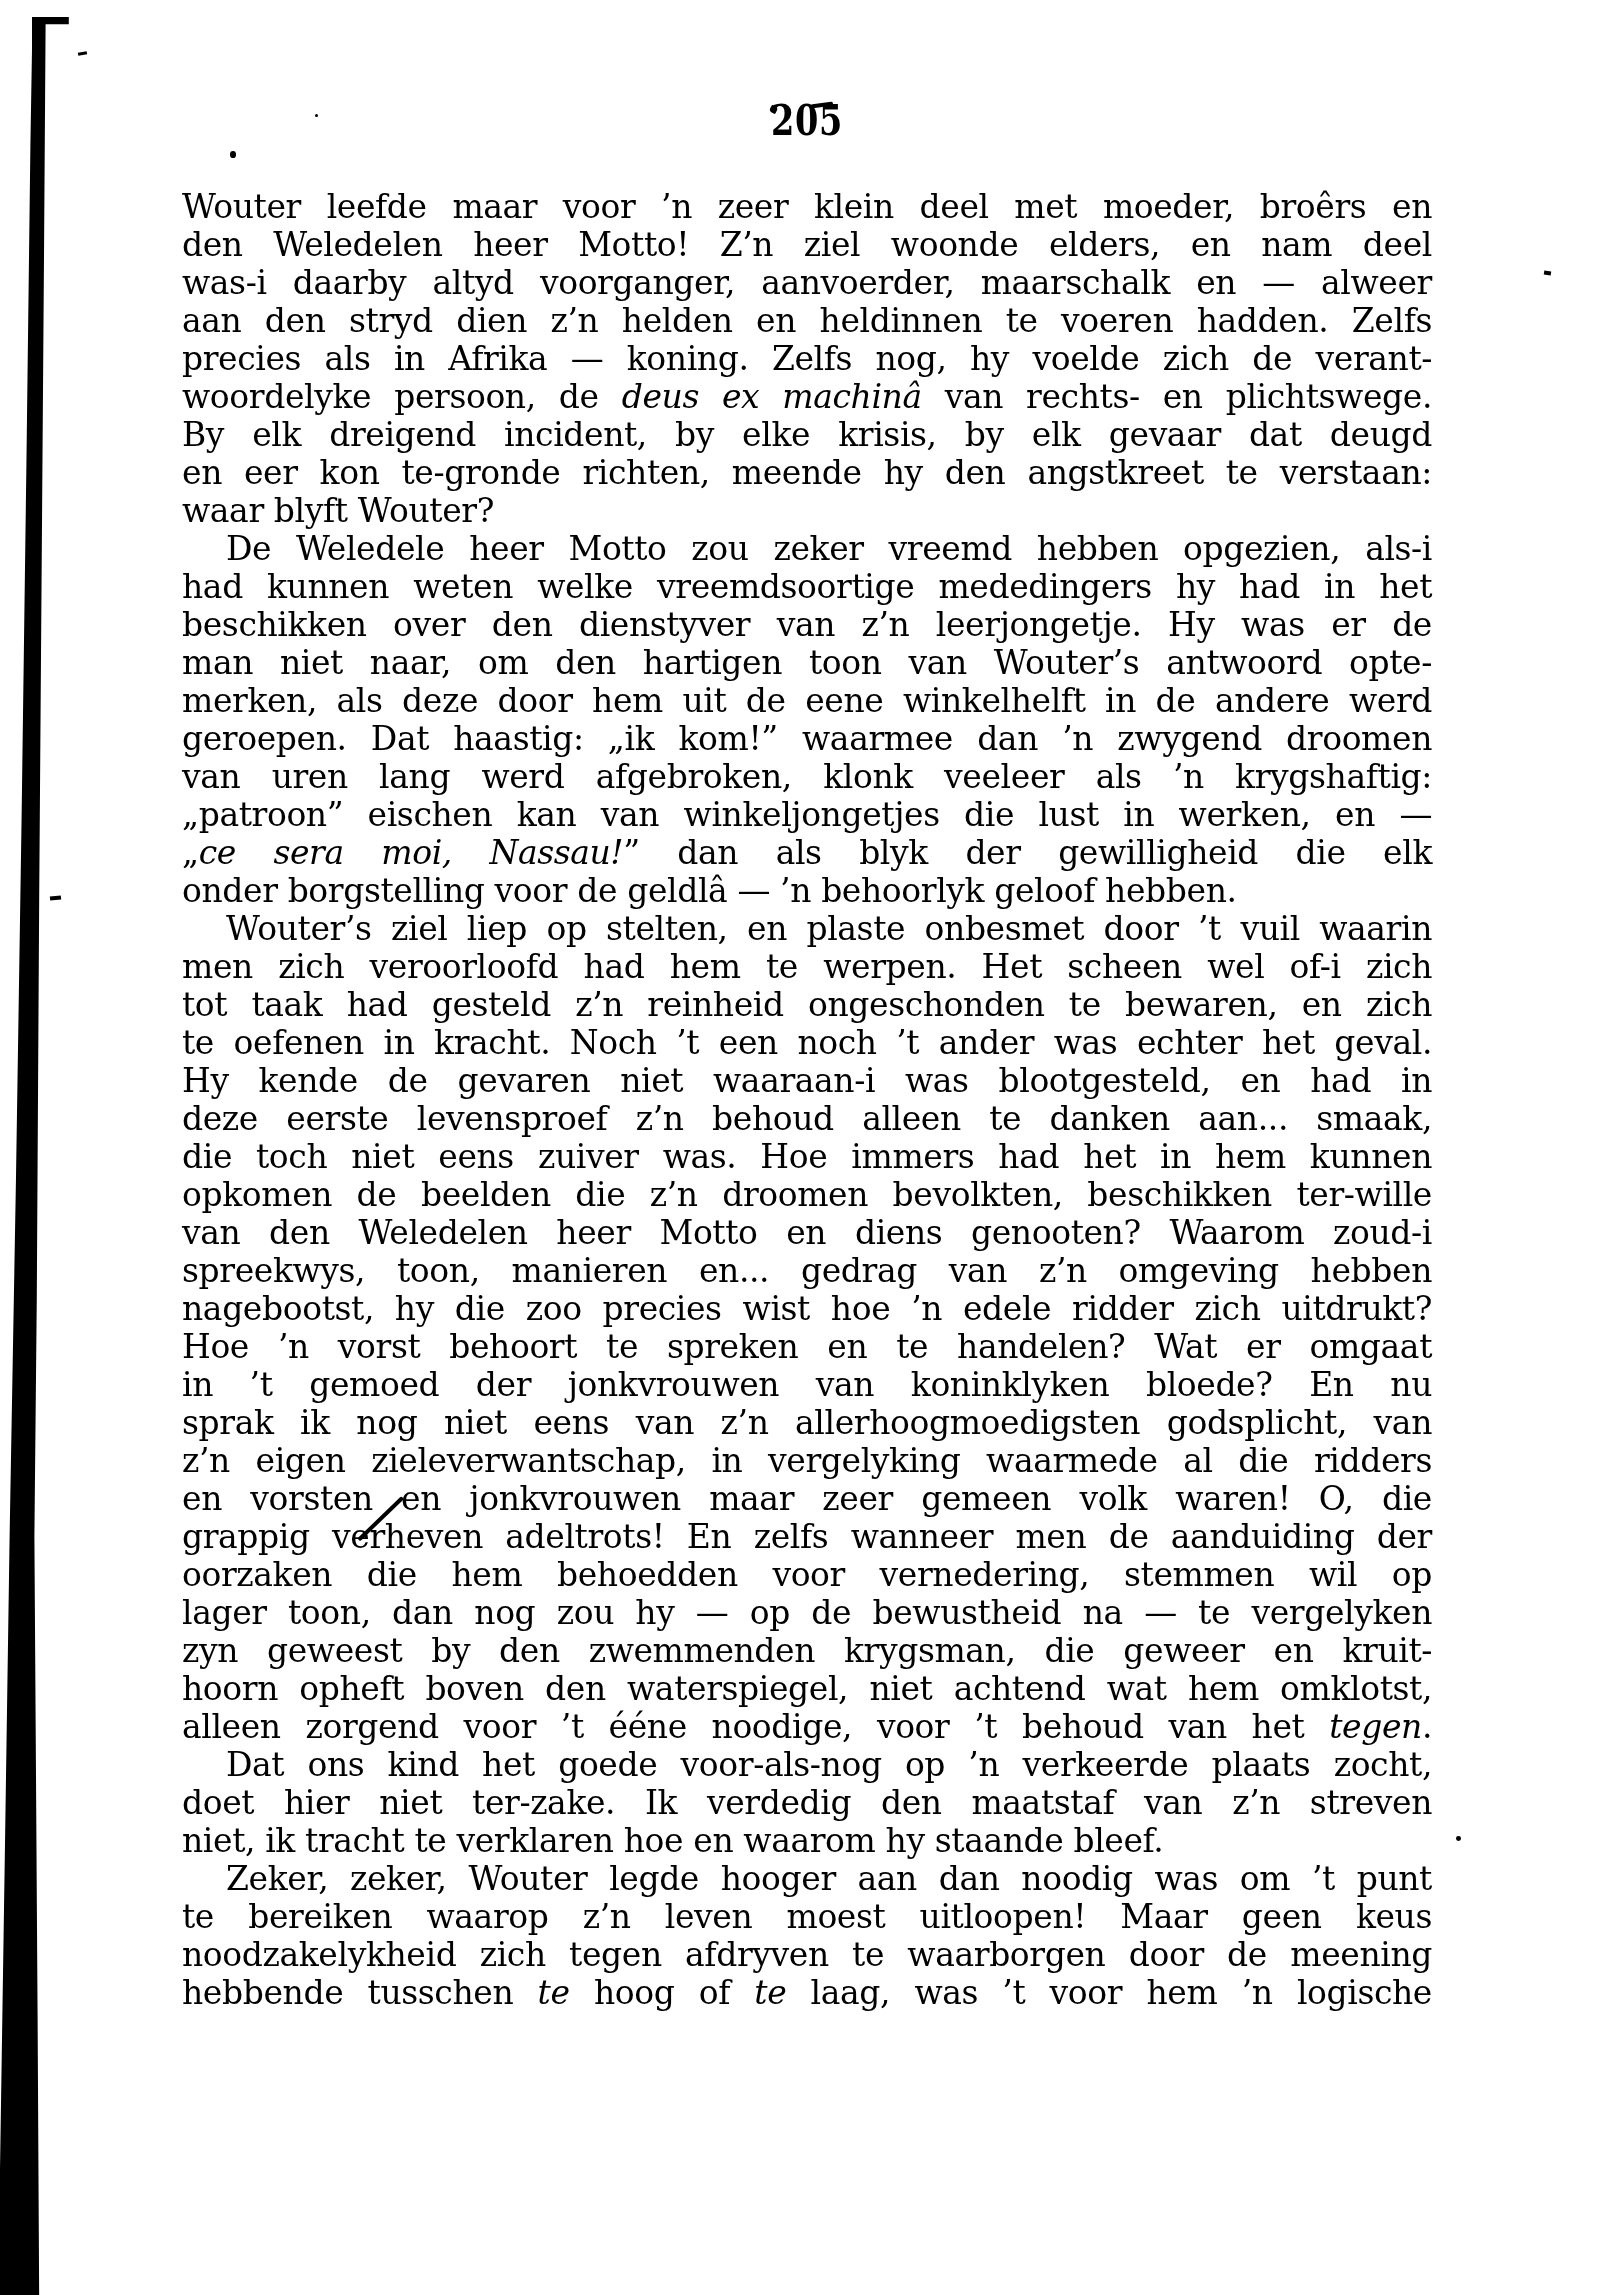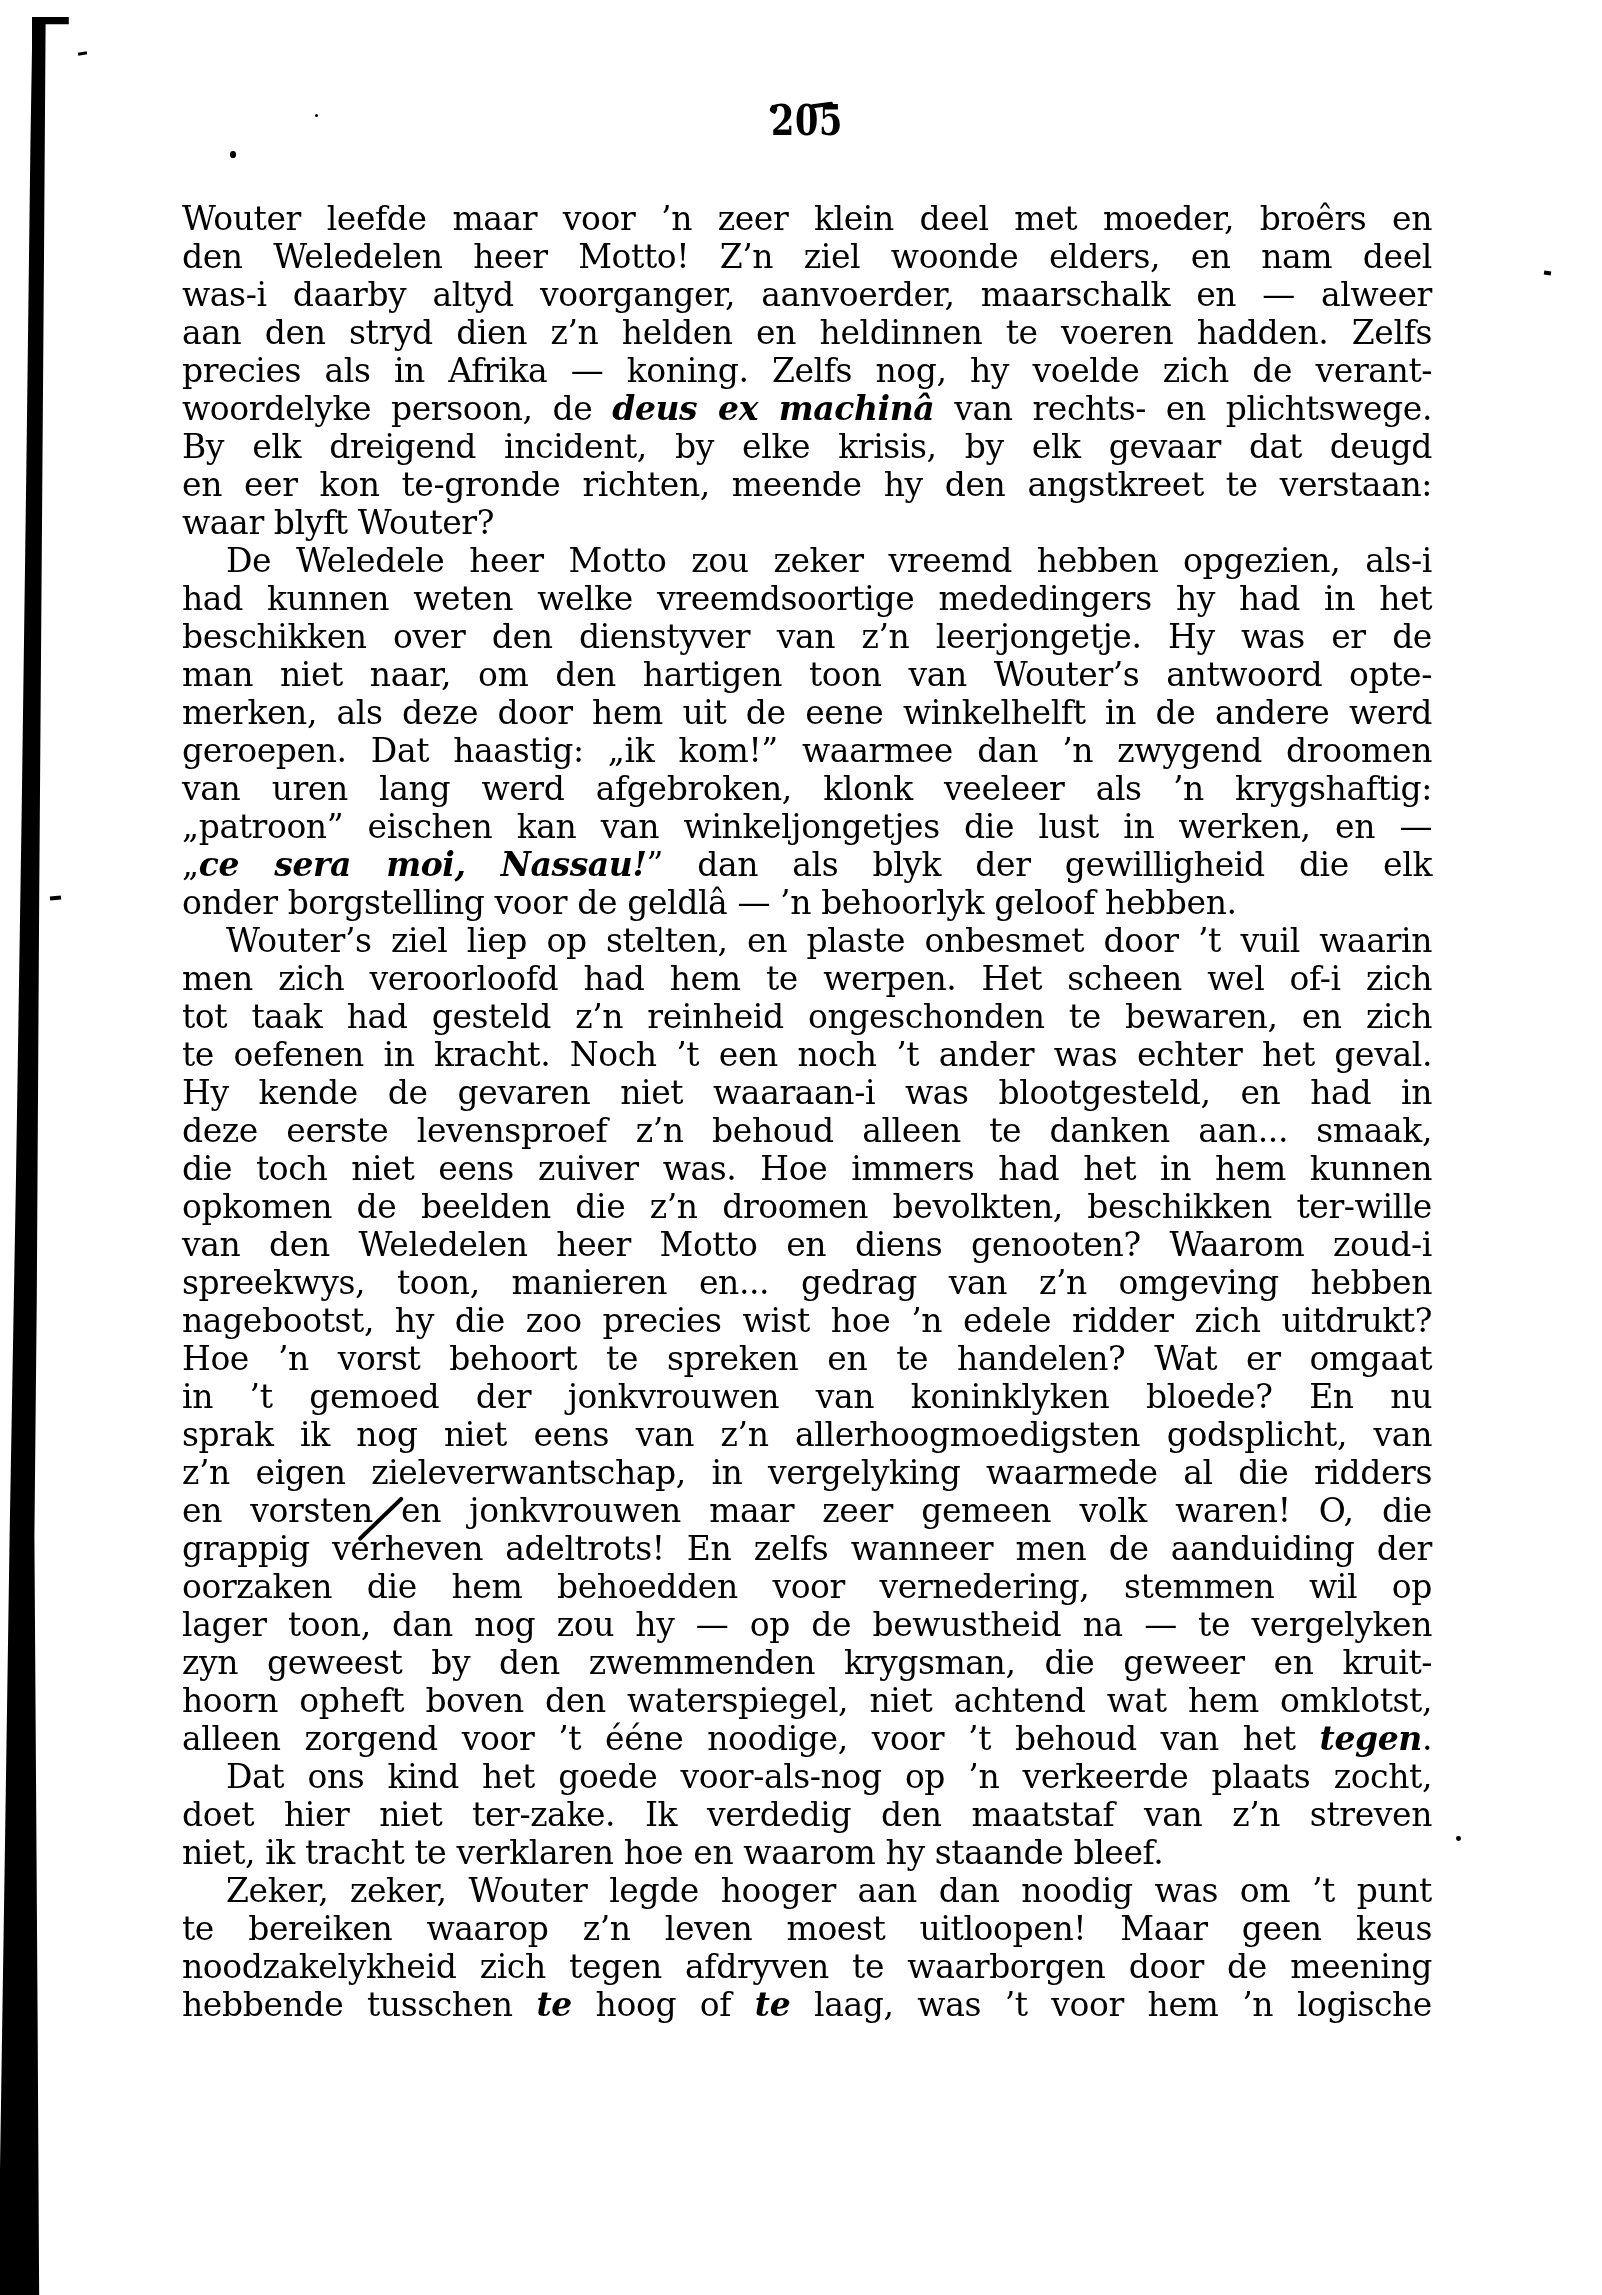--- a/index.html
+++ b/index.html
@@ -12,30 +12,30 @@
   }
   .page{position:absolute;left:0;top:17px;width:1603px;height:2295px;background:#ffffff;}
   .page-number{
     position:absolute;left:182px;top:82px;width:1250px;
     text-align:center;font-size:43px;font-weight:bold;line-height:1;
     transform:scaleX(0.78);transform-origin:center;
     letter-spacing:0.8px;
   }
   .text-block{
     position:absolute;left:182px;top:171px;width:1250px;
-    font-size:33px;line-height:38px;letter-spacing:-0.4px;margin-top:12px;
+    font-size:33px;line-height:38px;letter-spacing:-0.4px;
   }
   .line{
     text-align:justify;
     text-align-last:justify;
     height:38px;white-space:nowrap;
   }
   .line.nj{text-align-last:left;}
   .line.in{text-indent:44px;}
-  .italic{font-style:italic;font-weight:bold;}
+  .italic{font-style:italic;}
   
   .speck{position:absolute;background:#000;}
   .round{border-radius:50%;}
   .spine-bar{position:absolute;left:0;top:0;}
   .ink-stroke{
     position:absolute;left:404px;top:1482px;width:61px;height:4px;
     background:#000;transform-origin:0 0;transform:rotate(136deg);border-radius:2.4px;
   }
   .tick-2{position:absolute;left:770px;top:89px;width:7.2px;height:7.2px;background:#000;transform:rotate(28deg);border-radius:0.8px 3.2px 0.8px 3.2px;}
   .macron-5{position:absolute;left:811px;top:86px;width:21.6px;height:4px;background:#000;transform:rotate(-8deg);border-radius:1.6px;}

